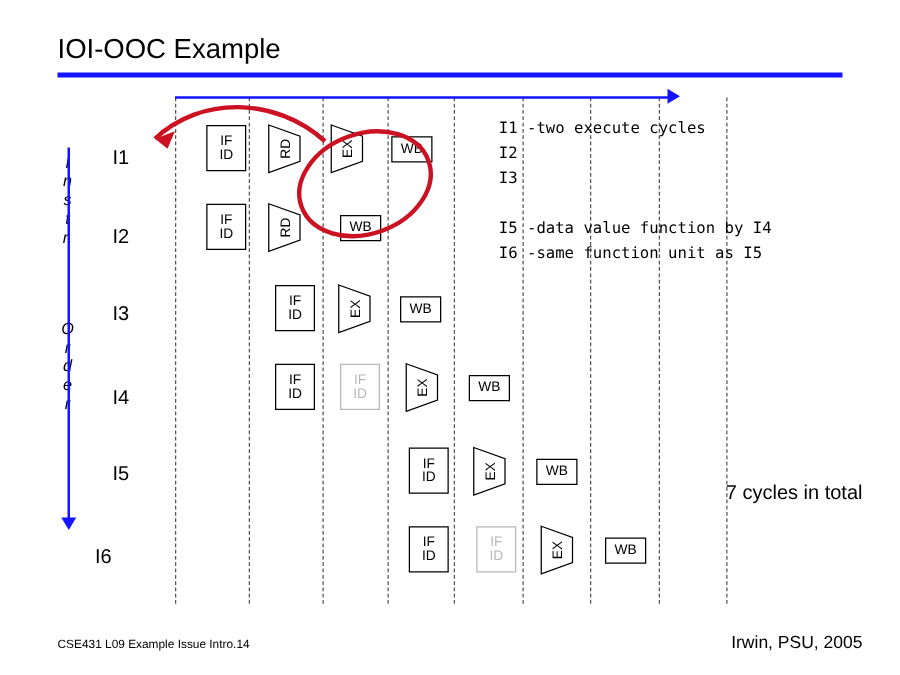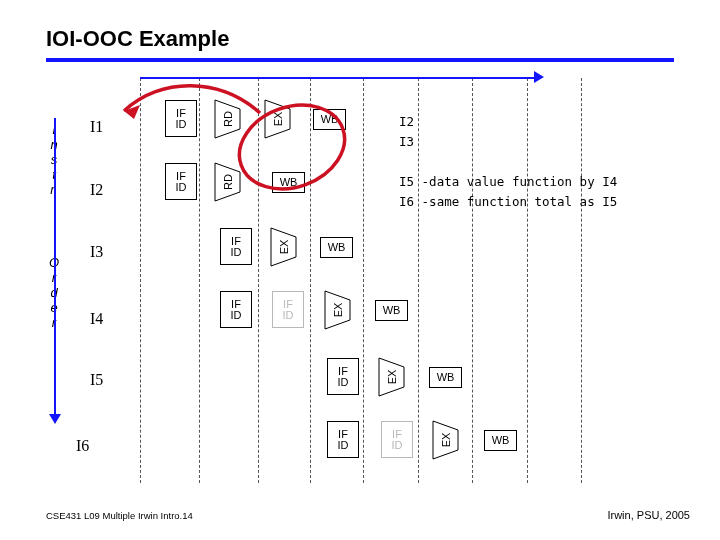--- a/index.html
+++ b/index.html
@@ -19,21 +19,21 @@
     left: 0; top: 0;
     width: 720px;
     height: 540px;
   }
   
   .title {
     position: absolute;
     left: 46px;
     top: 26px;
     font-size: 22px;
-    font-weight: bold;
+    font-weight: normal;
     color: #000000;
     letter-spacing: 0px;
     white-space: nowrap;
   }
   .title-rule {
     position: absolute;
     left: 46px;
     top: 58px;
     width: 628px;
     height: 4px;
@@ -91,21 +91,20 @@
     border-top: 6px solid transparent;
     border-bottom: 6px solid transparent;
     border-left: 10px solid #1414ff;
   }
   
   .instr-label {
     position: absolute;
     font-size: 16px;
     color: #000000;
     white-space: nowrap;
-    font-family: Liberation Serif, serif;
   }
   
   .stage-box {
     position: absolute;
     border: 1px solid #000000;
     background: #ffffff;
     box-sizing: border-box;
     font-size: 11px;
     line-height: 11px;
     color: #000000;
@@ -161,21 +160,21 @@
     left: 46px;
     bottom: 19px;
     font-size: 9.5px;
     color: #000000;
     white-space: nowrap;
   }
   .footer-right {
     position: absolute;
     right: 30px;
     bottom: 19px;
-    font-size: 11px;
+    font-size: 14px;
     color: #000000;
     white-space: nowrap;
   }
 </style>
 </head>
 <body>
 
 <div class="slide">
 
   <div class="title">IOI-OOC Example</div>
@@ -293,28 +292,30 @@
     <span>ID</span>
   </div>
   <svg class="shape-svg" style="left:432px; top:420px;" width="44" height="40">
     <polygon points="1,1 26,10 26,30 1,39" fill="#ffffff" stroke="#000000" stroke-width="1"></polygon>
     <text class="vtext" x="15" y="20" transform="rotate(-90 15 20)" text-anchor="middle" dominant-baseline="middle">EX</text>
   </svg>
   <div class="stage-box" style="left:484px; top:430px; width:33px; height:21px;">
     <span>WB</span>
   </div>
 
+  <div class="notes" style="top:92px;">I1 -two execute cycles</div>
   <div class="notes" style="top:112px;">I2</div>
   <div class="notes" style="top:132px;">I3</div>
   <div class="notes" style="top:172px;">I5 -data value function by I4</div>
-  <div class="notes" style="top:192px;">I6 -same function total as I5</div>
-
+  <div class="notes" style="top:192px;">I6 -same function unit as I5</div>
+
+  <div class="total-note">7 cycles in total</div>
 
   <svg class="lasso" width="290" height="160" viewBox="0 0 290 160">
     <ellipse cx="192" cy="92" rx="54" ry="40" fill="none" stroke="#cc1122" stroke-width="3.5" transform="rotate(-20 192 92)"></ellipse>
     <path d="M 160 58 C 120 22, 60 22, 24 56" fill="none" stroke="#cc1122" stroke-width="3.5"></path>
     <polygon points="24,56 40,50 34,64" fill="#cc1122"></polygon>
   </svg>
 
-  <div class="footer-left">CSE431 L09 Multiple Irwin Intro.14</div>
+  <div class="footer-left">CSE431 L09 Example Issue Intro.14</div>
   <div class="footer-right">Irwin, PSU, 2005</div>
 
 </div>
 
 </body></html>

